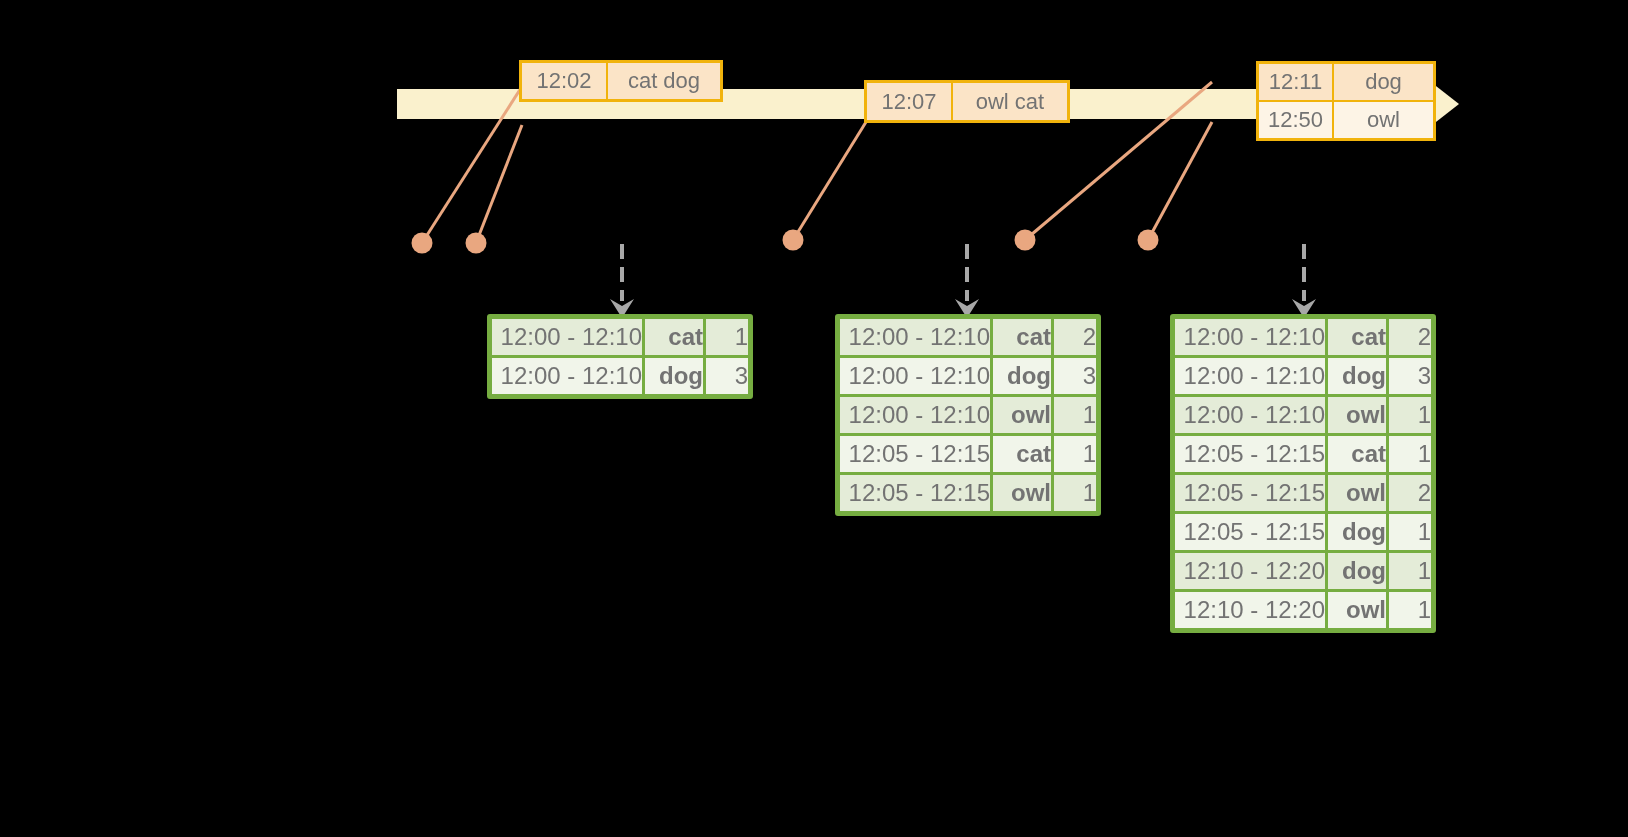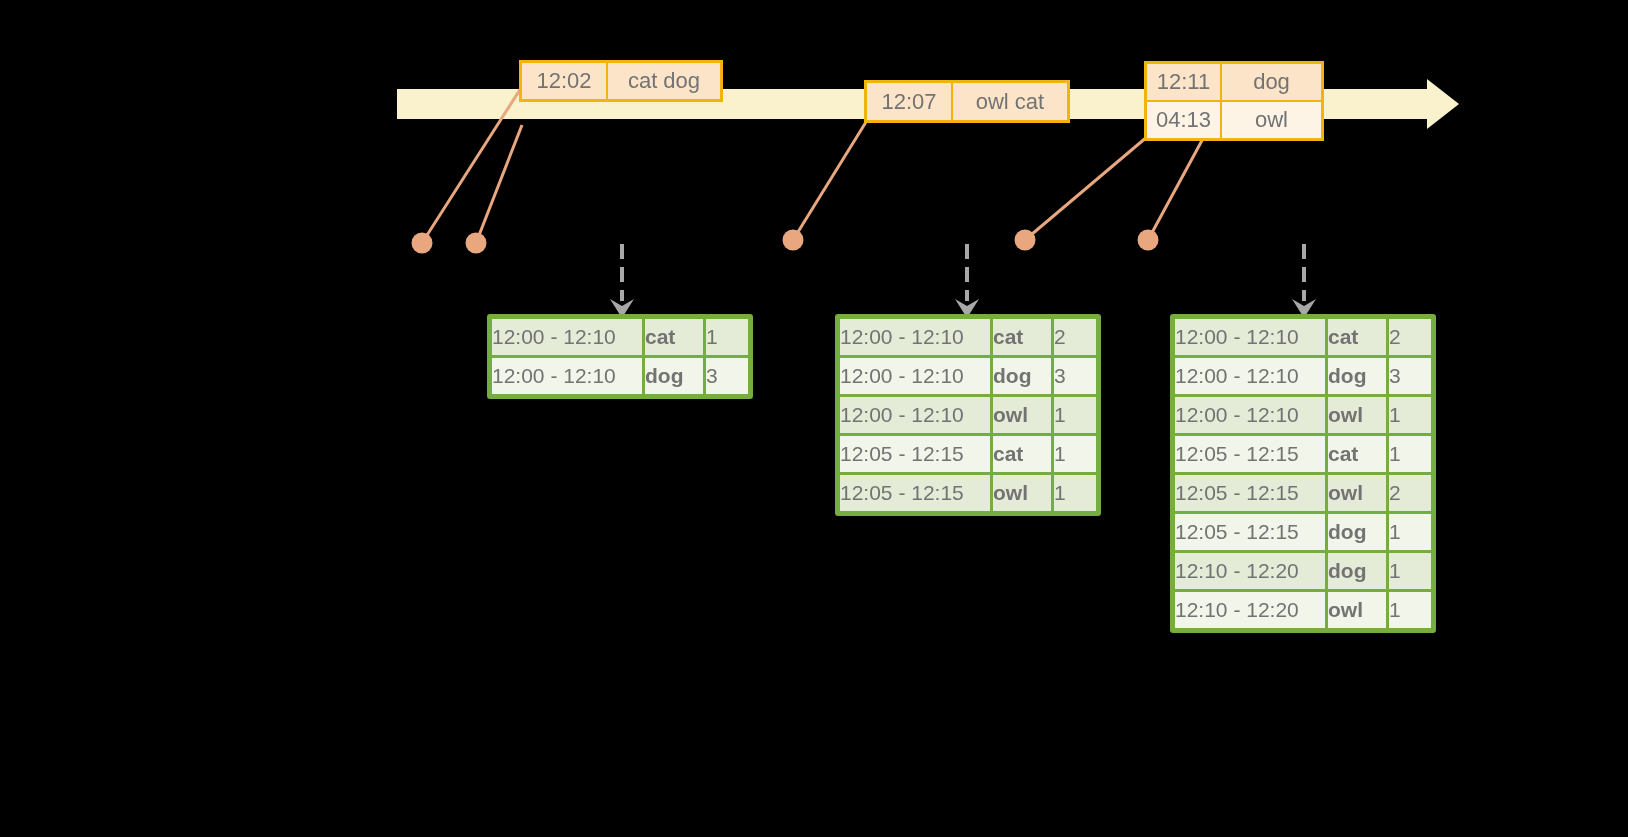--- a/index.html
+++ b/index.html
@@ -18,26 +18,26 @@
     display:flex;flex-direction:column;gap:2px;--ct:84px;--cw:112px;}
   .event-table .row{display:flex;gap:2px;}
   .event-table .cell{height:36px;line-height:36px;text-align:center;font-size:22px;}
   .event-table .c-time{width:var(--ct);}
   .event-table .c-words{width:var(--cw);}
   .event-table .row:nth-child(odd) .cell{background:#fbe4c7;}
   .event-table .row:nth-child(even) .cell{background:#fdf4e6;}
   .eg1{left:519px;top:60px;}
   .eg2{left:864px;top:80px;justify-content:flex-end;--cw:114px;}
   .eg2 .cell{height:37px;line-height:37px;}
-  .eg3{left:1144px;top:61px;align-items:center;--ct:73px;--cw:99px;}
+  .eg3{left:1256px;top:61px;align-items:center;--ct:73px;--cw:99px;}
   
   .result-table{position:absolute;background:#76ad41;border:5px solid #76ad41;border-radius:3px;
     display:flex;flex-direction:column;gap:3px;--c1:150px;--c2:58px;--c3:42px;}
   .result-table .row{display:flex;gap:3px;}
-  .result-table .cell{height:36px;line-height:36px;text-align:left;font-size:21px;}
+  .result-table .cell{height:36px;line-height:36px;text-align:right;font-size:24px;}
   .result-table .c-window{width:var(--c1);}
   .result-table .c-word{width:var(--c2);font-weight:bold;}
   .result-table .c-count{width:var(--c3);}
   .result-table .row:nth-child(odd) .cell{background:#e4ecd8;}
   .result-table .row:nth-child(even) .cell{background:#f1f5ea;}
   .rt1{left:487px;top:314px;}
   .rt2{left:835px;top:314px;}
   .rt3{left:1170px;top:314px;}
 </style>
 </head>
@@ -93,21 +93,21 @@
     </div>
     </div>
 
   <div class="event-table eg3">
 
   <div class="row">
       <div class="cell c-time">12:11</div>
       <div class="cell c-words">dog</div>
     </div>
       <div class="row">
-      <div class="cell c-time">04:13</div>
+      <div class="cell c-time">12:50</div>
       <div class="cell c-words">owl</div>
     </div>
     </div>
 
   <div class="result-table rt1">
 
   <div class="row">
       <div class="cell c-window">12:00 - 12:10</div>
       <div class="cell c-word">cat</div>
       <div class="cell c-count">1</div>

